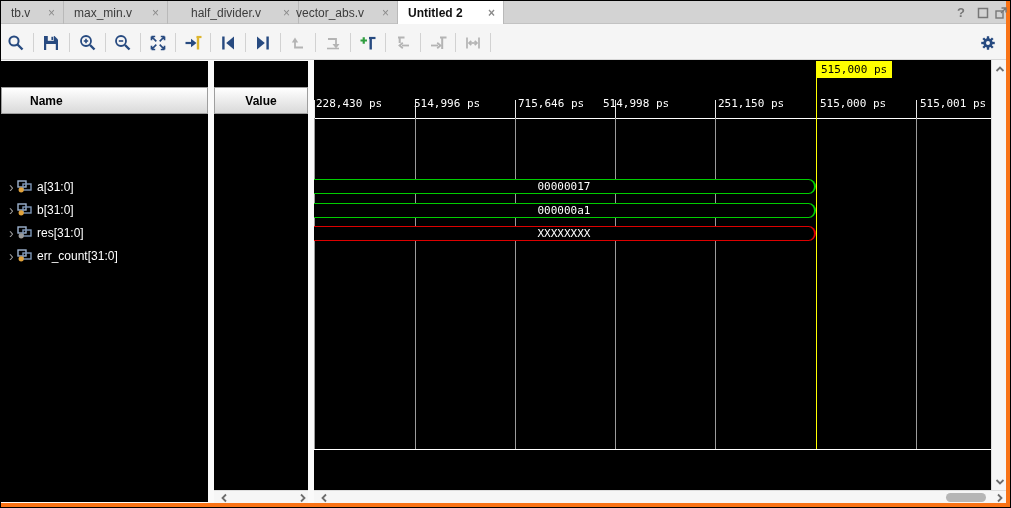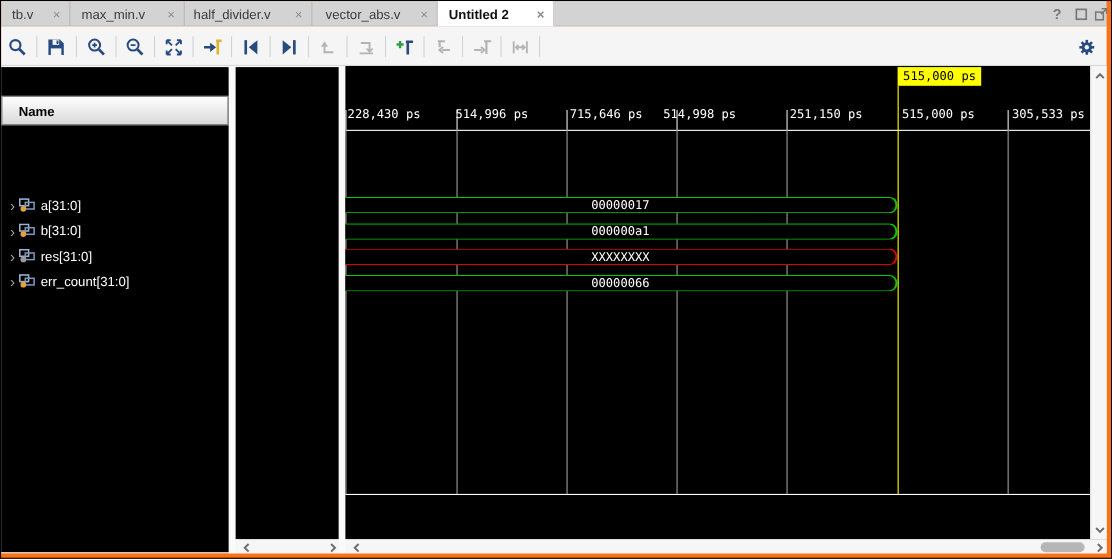--- a/index.html
+++ b/index.html
@@ -31,21 +31,21 @@
   .name-col  { position:absolute; left:0;   top:1px; width:207px; height:441px; background:#000; }
   .splitter1 { position:absolute; left:207px; top:0; width:6px; height:443px; background:#fafafa; }
   .value-col { position:absolute; left:213px; top:1px; width:94px; height:429px; background:#000; }
   .splitter2 { position:absolute; left:307px; top:0; width:6px; height:443px; background:#fafafa; }
   .wave-col  { position:absolute; left:313px; top:0; width:677px; height:430px; background:#000; }
 
   .panel-header { position:absolute; top:27px; height:27px;
                   background:linear-gradient(#ffffff,#d9d9d9);
                   border:1px solid #9e9e9e; display:flex; align-items:center;
                   font-size:12px; font-weight:bold; color:#000; }
-  .hdr-name  { left:0;   width:207px; padding-left:15px; }
+  .hdr-name  { left:0;   width:207px; padding-left:28px; }
   .hdr-value { left:213px; width:94px; justify-content:center; }
 
   .srow { position:absolute; left:0; width:207px; height:23px; display:flex;
           align-items:center; color:#fff; font-size:12px; }
   .chev { color:#9e9e9e; font-size:14px; width:14px; padding-left:8px; line-height:1; }
   .sig-icon { margin:0 5px 0 2px; }
   .vrow { position:absolute; left:213px; width:94px; height:23px; line-height:23px;
           padding-left:7px; color:#fff; font-size:12px; }
 
   
@@ -84,21 +84,21 @@
 
   <div class="tabbar">
     <div class="tab" style="left:0;width:63px">
       <span class="tab-label">tb.v</span>
       <span class="tab-close">×</span>
     </div>
     <div class="tab" style="left:63px;width:104px">
       <span class="tab-label">max_min.v</span>
       <span class="tab-close">×</span>
     </div>
-    <div class="tab" style="left:165px;width:118px">
+    <div class="tab" style="left:180px;width:118px">
       <span class="tab-label">half_divider.v</span>
       <span class="tab-close">×</span>
     </div>
     <div class="tab" style="left:285px;width:112px">
       <span class="tab-label">vector_abs.v</span>
       <span class="tab-close">×</span>
     </div>
     <div class="tab active" style="left:397px;width:106px">
       <span class="tab-label">Untitled 2</span>
       <span class="tab-close">×</span>
@@ -290,29 +290,30 @@
       <div class="vrow" style="top:137px">000000a1</div>
       <div class="vrow" style="top:160px">XXXXXXXX</div>
       <div class="vrow" style="top:183px">00000067</div>
 
     </div>
 
     <div class="splitter1"></div>
     <div class="splitter2"></div>
 
     <div class="panel-header hdr-name">Name</div>
+    <div class="panel-header hdr-value">Value</div>
 
     <div class="wave-col mono">
       <div class="tick-label" style="left:2px">228,430 ps</div>
       <div class="tick-label" style="left:100px">514,996 ps</div>
       <div class="tick-label" style="left:204px">715,646 ps</div>
       <div class="tick-label" style="left:289px">514,998 ps</div>
       <div class="tick-label" style="left:404px">251,150 ps</div>
       <div class="tick-label" style="left:506px">515,000 ps</div>
-      <div class="tick-label" style="left:606px">305,533 ps</div>
+      <div class="tick-label" style="left:606px">515,001 ps</div>
 
       <div class="tick-mark" style="left:0"></div>
       <div class="tick-mark" style="left:101px"></div>
       <div class="tick-mark" style="left:201px"></div>
       <div class="tick-mark" style="left:301px"></div>
       <div class="tick-mark" style="left:401px"></div>
       <div class="tick-mark" style="left:602px"></div>
       <div class="axis-line"></div>
 
       <div class="gridline" style="left:0"></div>
@@ -324,23 +325,20 @@
 
       <div class="bus green" style="top:119px">
           <span>00000017</span>
         </div>
       <div class="bus green" style="top:143px">
           <span>000000a1</span>
         </div>
       <div class="bus red" style="top:166px">
           <span>XXXXXXXX</span>
         </div>
-      <div class="bus green" style="top:190px">
-          <span>00000066</span>
-        </div>
 
       <div class="cursor-line"></div>
       <div class="cursor-flag">515,000 ps</div>
       <div class="wave-bottom"></div>
     </div>
 
     <div class="vscroll">
       <div class="sarrow" style="left:1px;top:2px">
         <svg width="10" height="8" viewBox="0 0 10 8">
             <path d="M1.5 6 L5 2.5 L8.5 6" fill="none" stroke="#6e6e6e" stroke-width="1.8"></path>

